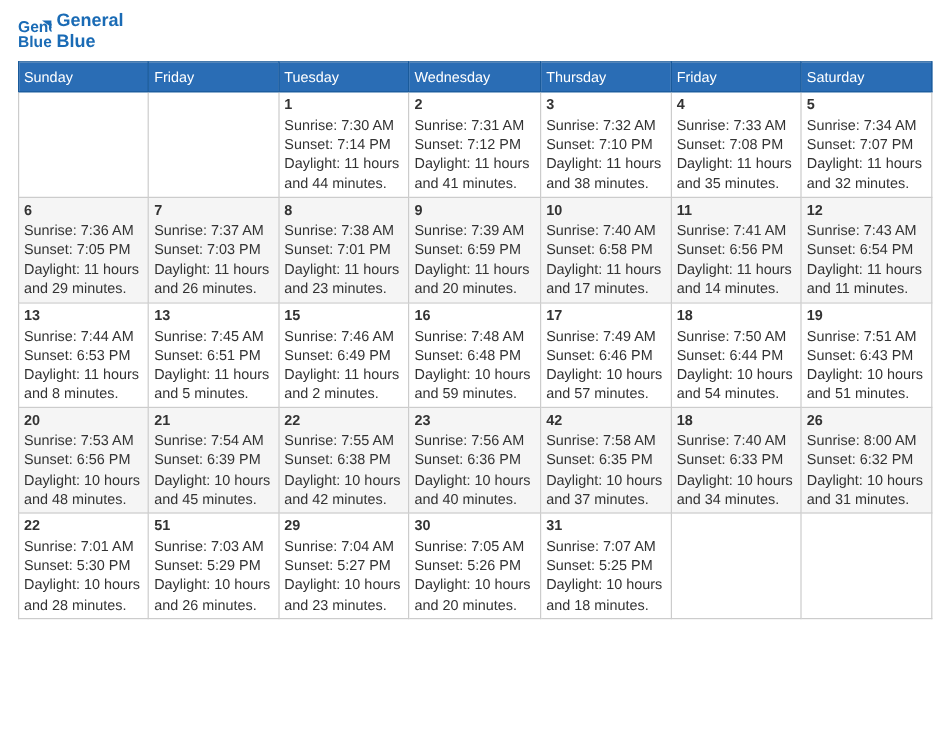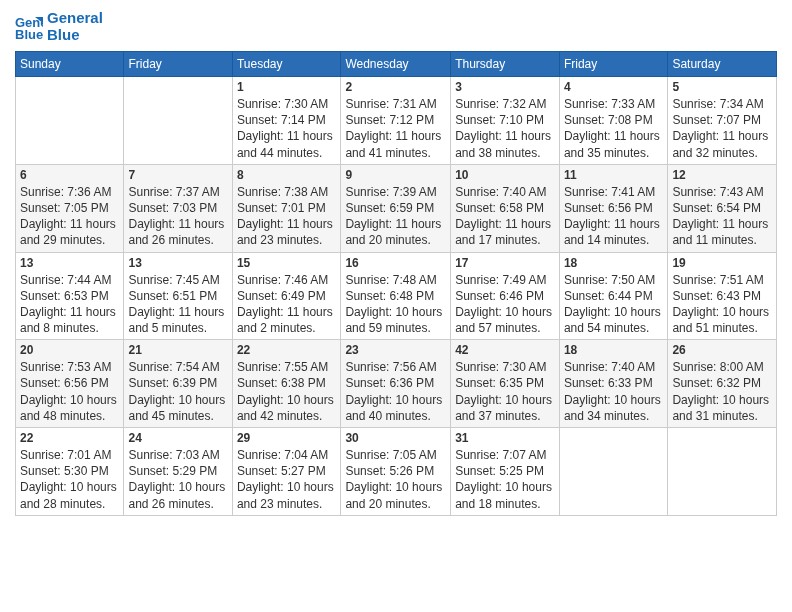--- a/index.html
+++ b/index.html
@@ -261,21 +261,21 @@
 Daylight: 10 hours and 42 minutes.</div>
           </td>
           <td>
             <span class="day-number">23</span>
             <div class="day-info">Sunrise: 7:56 AM
 Sunset: 6:36 PM
 Daylight: 10 hours and 40 minutes.</div>
           </td>
           <td>
             <span class="day-number">42</span>
-            <div class="day-info">Sunrise: 7:30 AM
+            <div class="day-info">Sunrise: 7:58 AM
 Sunset: 6:35 PM
 Daylight: 10 hours and 37 minutes.</div>
           </td>
           <td>
             <span class="day-number">18</span>
             <div class="day-info">Sunrise: 7:40 AM
 Sunset: 6:33 PM
 Daylight: 10 hours and 34 minutes.</div>
           </td>
           <td>
@@ -286,21 +286,21 @@
           </td>
         </tr>
         <tr>
           <td>
             <span class="day-number">22</span>
             <div class="day-info">Sunrise: 7:01 AM
 Sunset: 5:30 PM
 Daylight: 10 hours and 28 minutes.</div>
           </td>
           <td>
-            <span class="day-number">24</span>
+            <span class="day-number">51</span>
             <div class="day-info">Sunrise: 7:03 AM
 Sunset: 5:29 PM
 Daylight: 10 hours and 26 minutes.</div>
           </td>
           <td>
             <span class="day-number">29</span>
             <div class="day-info">Sunrise: 7:04 AM
 Sunset: 5:27 PM
 Daylight: 10 hours and 23 minutes.</div>
           </td>

